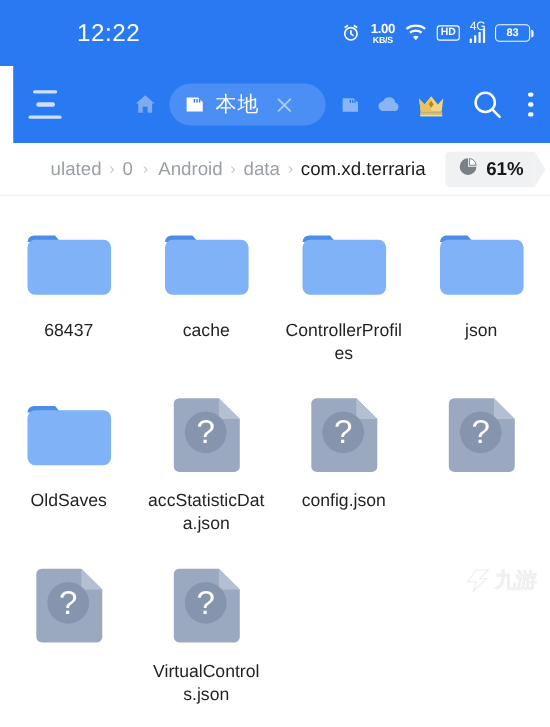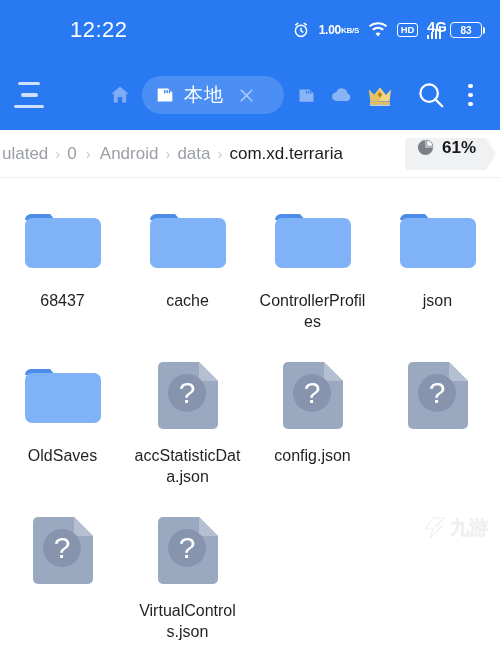--- a/index.html
+++ b/index.html
@@ -20,45 +20,45 @@
   }
   .sb-time {
     color: #fff; font-size: 22px; letter-spacing: .5px;
     position: absolute; left: 70px; top: 50%; transform: translateY(-50%);
     font-weight: 400;
   }
   .sb-right {
     margin-left: auto; display: flex; align-items: center; gap: 9px;
   }
   .sb-icon { display: flex; align-items: center; justify-content: center; }
-  .netspeed { display: flex; flex-direction: row; align-items: center; line-height: 1; }
+  .netspeed { display: flex; flex-direction: column; align-items: center; line-height: 1; }
   .netspeed .n1 { color: #fff; font-size: 12px; font-weight: 700; letter-spacing: -.3px; }
   .netspeed .n2 { color: #fff; font-size: 8px; font-weight: 700; letter-spacing: -.2px; margin-top: 1px;}
   .hdbadge {
     border: 1.6px solid #fff; border-radius: 3px; color: #fff;
     font-size: 9.5px; font-weight: 700; padding: 1px 2.5px; line-height: 1;
   }
   .sig-wrap { display: flex; align-items: flex-end; gap: 1px; position: relative; }
-  .sig-4g { color:#fff; font-size: 15px; font-weight: 700; position:absolute; top:-3px; left:0; }
+  .sig-4g { color:#fff; font-size: 11px; font-weight: 400; position:absolute; top:-3px; left:0; }
   .bars { display:flex; align-items:flex-end; gap:1.5px; height: 13px; margin-top:5px;}
   .bars i { display:block; width:2.4px; background:#fff; border-radius:.5px; }
   .bars i:nth-child(1){height:4px}.bars i:nth-child(2){height:7px}
   .bars i:nth-child(3){height:10px}.bars i:nth-child(4){height:13px}
   .batt {
     border: 1.6px solid #fff; border-radius: 4px; width: 32px; height: 16px;
     display:flex; align-items:center; justify-content:center; position: relative;
   }
   .batt span { color:#fff; font-size: 10px; font-weight: 700; }
   .batt:after{ content:""; position:absolute; right:-4px; top:4px; width:2.5px; height:7px;
     background:#fff; border-radius:0 2px 2px 0;}
 
   
   .toolbar {
     height: 70px; background: #2979F2;
-    display: flex; align-items: center; padding: 0 4px;
+    display: flex; align-items: center; padding: 0 4px; margin-left: 12px;
   }
   .tb-btn { display:flex; align-items:center; justify-content:center; cursor:pointer; }
   .hamburger { width: 34px; height: 26px; display:flex; flex-direction:column;
     justify-content:space-between; margin-left: 8px; }
   .hamburger i { display:block; height:3.2px; background:#cfe0fb; border-radius:2px; }
   .hamburger i:nth-child(1){ width:22px; }
   .hamburger i:nth-child(2){ width:17px; }
   .hamburger i:nth-child(3){ width:30px; }
 
   .home-ico { margin-left: 62px; }
@@ -75,28 +75,28 @@
   .crown-ico { margin-left: 14px; }
   .search-ico { margin-left: 22px; }
   .dots { margin-left: 22px; display:flex; flex-direction:column; gap:4.5px; align-items:center;}
   .dots i { width:4.6px;height:4.6px;border-radius:50%;background:#fff;display:block; }
 
   
   .crumbbar {
     height: 48px; background:#fff; display:flex; align-items:center;
     padding: 0 0 0 0; border-bottom: 1px solid #eceff3;
   }
-  .crumbs { display:flex; align-items:center; flex:1; overflow:hidden; padding-left: 2px;}
+  .crumbs { display:flex; align-items:center; flex:1; overflow:hidden; padding-left: 2px; margin-left: 44px;}
   .crumb { font-size: 17px; color:#9a9ea5; white-space:nowrap; }
   .crumb.last { color:#1b1c1e; }
   .sep { color:#c6c9ce; font-size: 15px; margin: 0 7px; }
   .sep.thin { margin: 0 9px; }
   .storage {
     position: relative; margin-right: 14px; height: 32px;
-    display:flex; gap:7px;
+    display:flex; align-items:center; gap:7px;
     background:#f0f1f3; padding: 0 10px 0 11px;
     border-radius: 4px 0 0 4px; flex: none;
   }
   .storage:after{
     content:""; position:absolute; right:-10px; top:0;
     border-top: 16px solid transparent; border-bottom: 16px solid transparent;
     border-left: 10px solid #f0f1f3;
   }
   .storage .pct { font-size: 17px; font-weight: 700; color:#17181a; }
 

